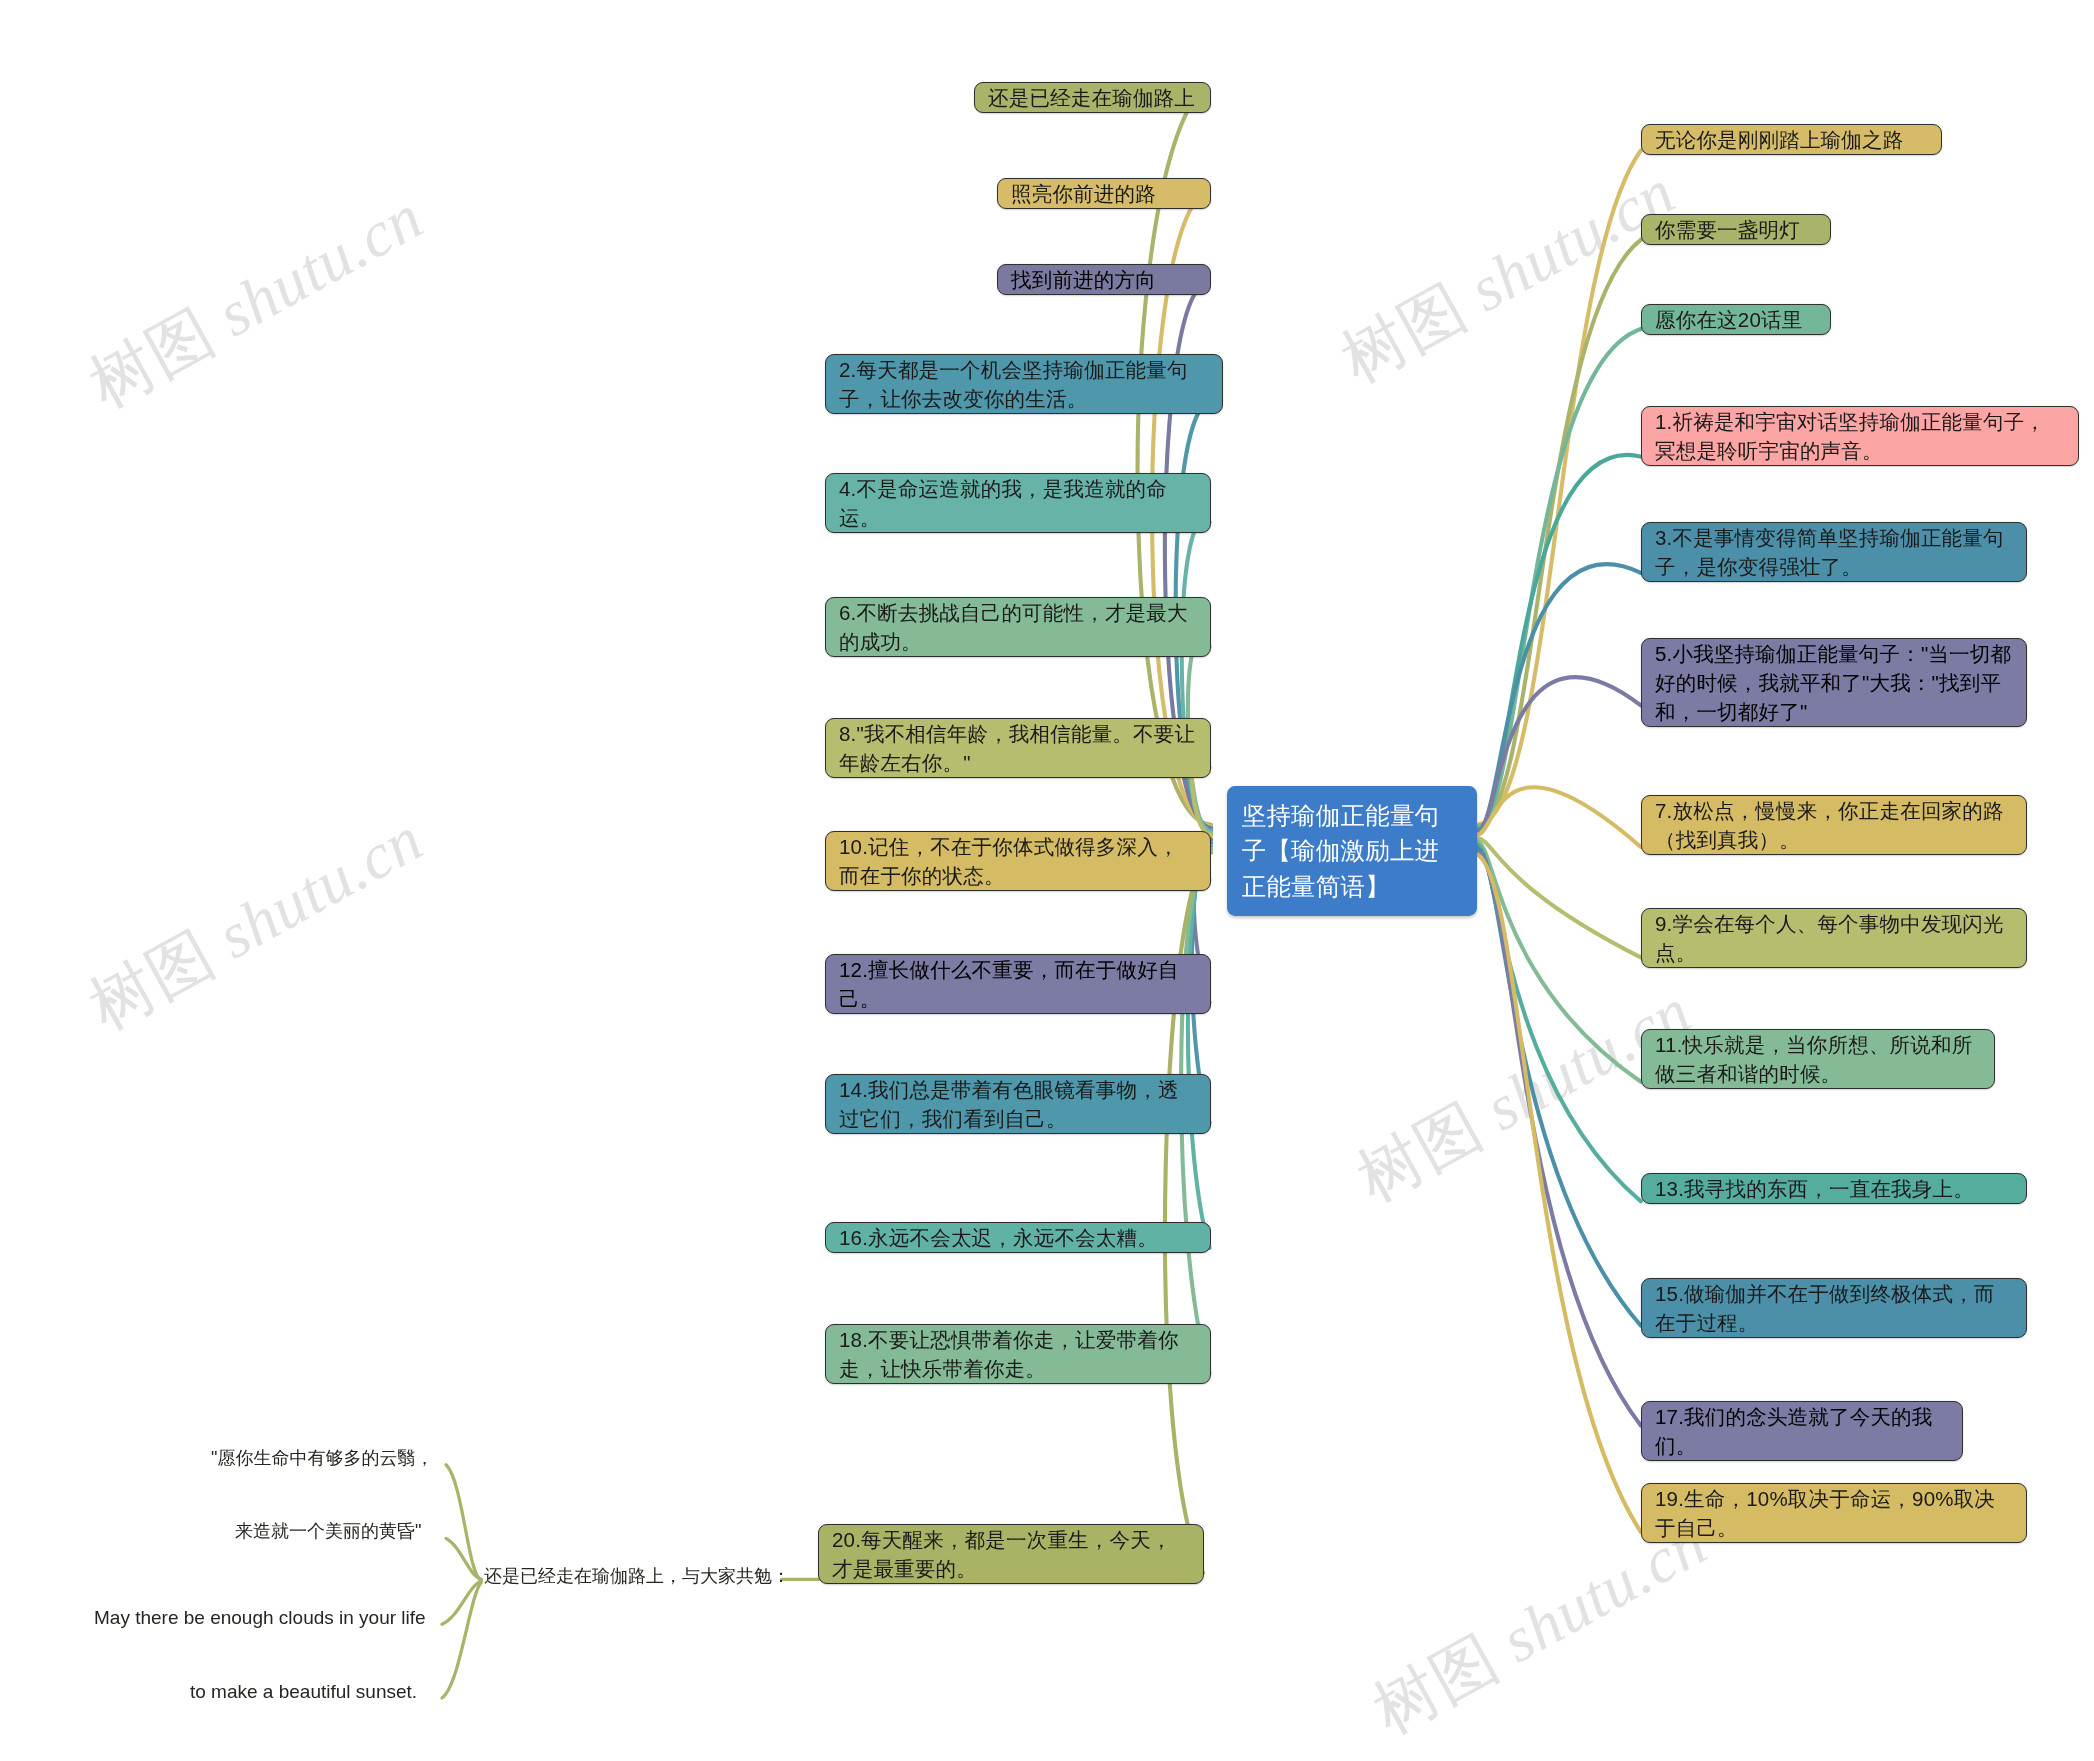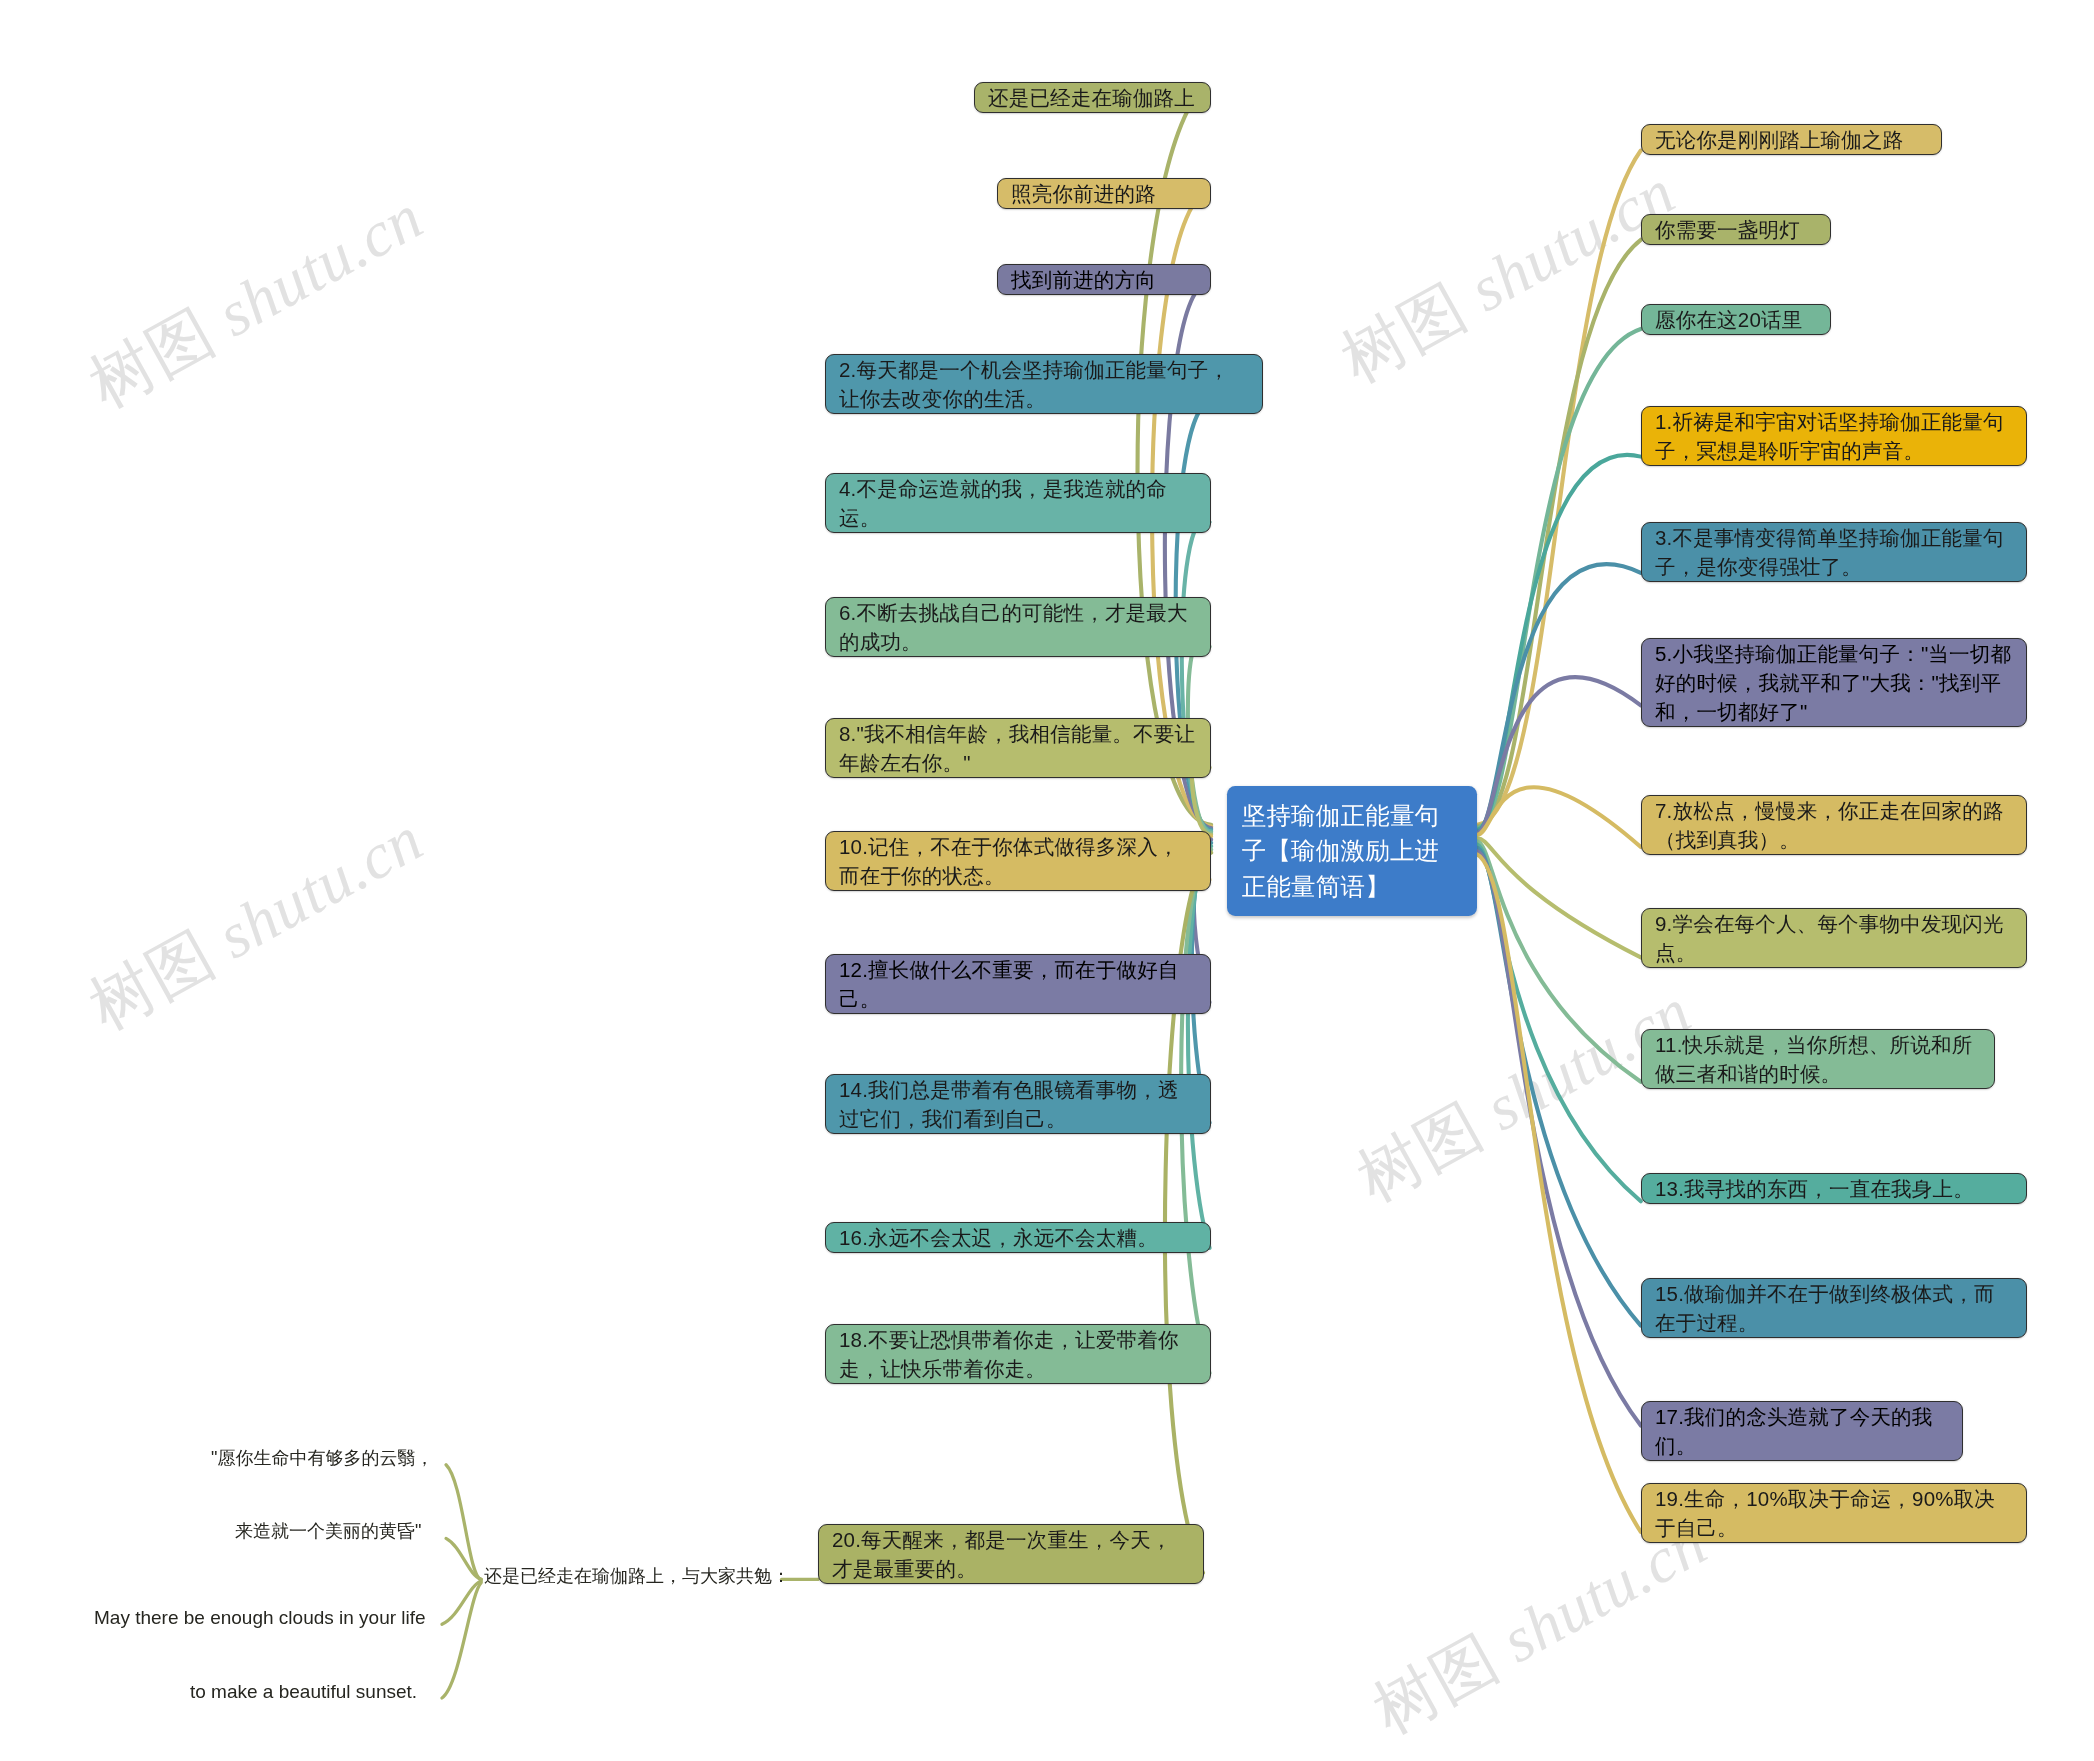--- a/index.html
+++ b/index.html
@@ -131,35 +131,35 @@
       <path d="M588,1932 C572,1938 562,1975 540,1985" stroke="#a9b36a"></path>
       <path d="M588,1934 C574,1948 562,2060 540,2075" stroke="#a9b36a"></path>
     </g>
   </svg>
 
   <div class="node center" style="left:1227px;top:786px;width:250px;">坚持瑜伽正能量句子【瑜伽激励上进正能量简语】</div>
 
   <div class="node" style="left:974px;top:82px;width:237px;background:#a9b36a;">还是已经走在瑜伽路上</div>
   <div class="node" style="left:997px;top:178px;width:214px;background:#d6bc69;">照亮你前进的路</div>
   <div class="node light" style="left:997px;top:264px;width:214px;background:#7a7aa0;">找到前进的方向</div>
-  <div class="node" style="left:825px;top:354px;width:438px;background:#4f97ab;">2.每天都是一个机会坚持瑜伽正能量句子，让你去改变你的生活。</div>
+  <div class="node" style="left:825px;top:354px;width:398px;background:#4f97ab;">2.每天都是一个机会坚持瑜伽正能量句子，让你去改变你的生活。</div>
   <div class="node" style="left:825px;top:473px;width:386px;background:#68b3a7;">4.不是命运造就的我，是我造就的命运。</div>
   <div class="node" style="left:825px;top:597px;width:386px;background:#84bb96;">6.不断去挑战自己的可能性，才是最大的成功。</div>
   <div class="node" style="left:825px;top:718px;width:386px;background:#b6bd6e;">8."我不相信年龄，我相信能量。不要让年龄左右你。"</div>
   <div class="node" style="left:825px;top:831px;width:386px;background:#d5bb63;">10.记住，不在于你体式做得多深入，而在于你的状态。</div>
   <div class="node light" style="left:825px;top:954px;width:386px;background:#7b7ba4;">12.擅长做什么不重要，而在于做好自己。</div>
   <div class="node" style="left:825px;top:1074px;width:386px;background:#4f97ab;">14.我们总是带着有色眼镜看事物，透过它们，我们看到自己。</div>
   <div class="node" style="left:825px;top:1222px;width:386px;background:#60b2a4;">16.永远不会太迟，永远不会太糟。</div>
   <div class="node" style="left:825px;top:1324px;width:386px;background:#84bb96;">18.不要让恐惧带着你走，让爱带着你走，让快乐带着你走。</div>
   <div class="node" style="left:818px;top:1524px;width:386px;background:#aab265;">20.每天醒来，都是一次重生，今天，才是最重要的。</div>
 
   <div class="node" style="left:1641px;top:124px;width:301px;background:#d6bc69;">无论你是刚刚踏上瑜伽之路</div>
   <div class="node" style="left:1641px;top:214px;width:190px;background:#a9b36a;">你需要一盏明灯</div>
   <div class="node" style="left:1641px;top:304px;width:190px;background:#74b698;">愿你在这20话里</div>
-  <div class="node" style="left:1641px;top:406px;width:386px;background:#eab308;">1.祈祷是和宇宙对话坚持瑜伽正能量句子，冥想是聆听宇宙的声音。</div>
+  <div class="node" style="left:1641px;top:406px;width:438px;background:#fca5a5;">1.祈祷是和宇宙对话坚持瑜伽正能量句子，冥想是聆听宇宙的声音。</div>
   <div class="node" style="left:1641px;top:522px;width:386px;background:#4b90a8;">3.不是事情变得简单坚持瑜伽正能量句子，是你变得强壮了。</div>
   <div class="node light" style="left:1641px;top:638px;width:386px;background:#7b7ba4;">5.小我坚持瑜伽正能量句子："当一切都好的时候，我就平和了"大我："找到平和，一切都好了"</div>
   <div class="node" style="left:1641px;top:795px;width:386px;background:#d5bb63;">7.放松点，慢慢来，你正走在回家的路（找到真我）。</div>
   <div class="node" style="left:1641px;top:908px;width:386px;background:#b6bd6e;">9.学会在每个人、每个事物中发现闪光点。</div>
   <div class="node" style="left:1641px;top:1029px;width:354px;background:#84bb96;">11.快乐就是，当你所想、所说和所做三者和谐的时候。</div>
   <div class="node" style="left:1641px;top:1173px;width:386px;background:#55ad9e;">13.我寻找的东西，一直在我身上。</div>
   <div class="node" style="left:1641px;top:1278px;width:386px;background:#4b90a8;">15.做瑜伽并不在于做到终极体式，而在于过程。</div>
   <div class="node light" style="left:1641px;top:1401px;width:322px;background:#7b7ba4;">17.我们的念头造就了今天的我们。</div>
   <div class="node" style="left:1641px;top:1483px;width:386px;background:#d5bb63;">19.生命，10%取决于命运，90%取决于自己。</div>
 

